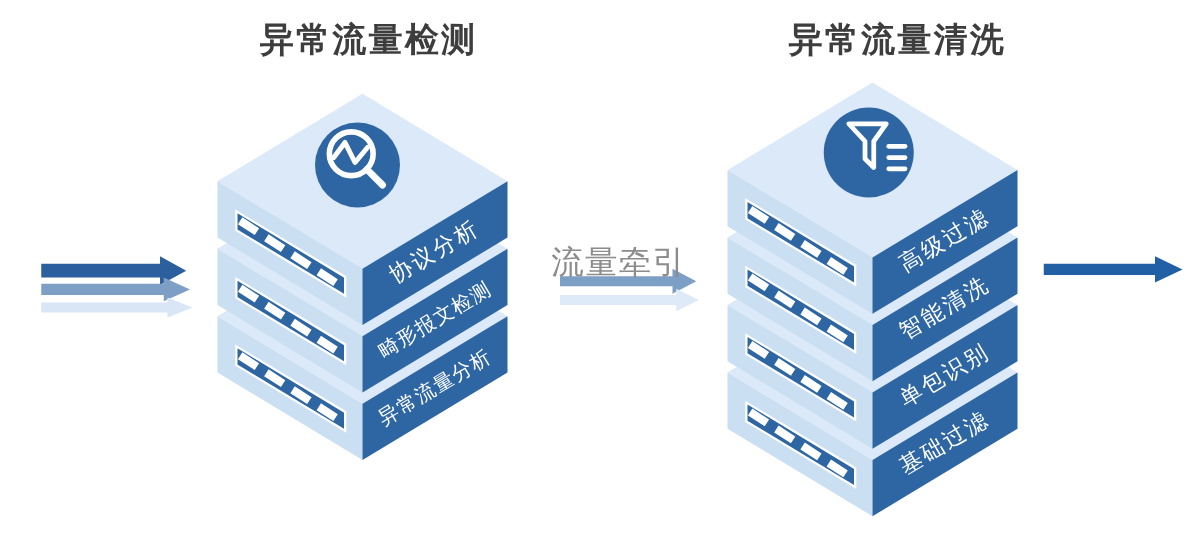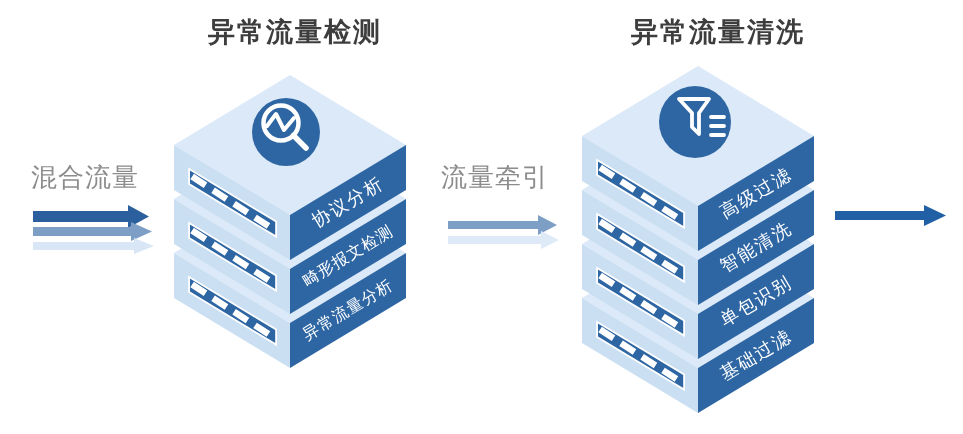--- a/index.html
+++ b/index.html
@@ -13,21 +13,21 @@
     font-size:27px;font-weight:bold;letter-spacing:2px;
     color:var(--c-title,#3d3d3d);white-space:nowrap;
   }
   .title-left{left:160px;width:270px;}
   .title-right{left:583px;width:270px;font-family:Liberation Mono, monospace;}
   .flow-label{
     position:absolute;font-size:26px;color:var(--c-label,#8c8c8c);
     white-space:nowrap;letter-spacing:1px;
   }
   .label-mixed{left:31px;top:160px;}
-  .label-diversion{left:441px;top:160px;}
+  .label-diversion{left:441px;top:192px;}
   .label-clean{left:836px;top:172px;}
   .face-label{
     position:absolute;width:150px;text-align:center;color:#fff;
     transform:rotate(-31deg);letter-spacing:1px;line-height:22px;
     white-space:nowrap;
   }
   .fl-4{font-size:18px;letter-spacing:2px;}
   .fl-6{font-size:16px;letter-spacing:1px;}
   .watermark{
     position:absolute;left:697px;top:384px;font-size:21px;font-weight:bold;
@@ -141,21 +141,20 @@
       <polygon class="arrow-xlight" points="448,236 541,236 541,231 559,240 541,249 541,244 448,244"></polygon>
     </g>
     <g>
       <polygon class="arrow-clean" points="835,211 924,211 924,205 946,215.5 924,226 924,220 835,220"></polygon>
     </g>
   </svg>
 
   <div class="section-title title-left">异常流量检测</div>
   <div class="section-title title-right">异常流量清洗</div>
 
-  <div class="flow-label label-mixed">混合流量</div>
   <div class="flow-label label-diversion">流量牵引</div>
 
   <div class="face-label fl-4" style="left:273px;top:191px;">协议分析</div>
   <div class="face-label fl-6" style="left:273px;top:245px;">畸形报文检测</div>
   <div class="face-label fl-6" style="left:273px;top:299px;">异常流量分析</div>
 
   <div class="face-label fl-4" style="left:681px;top:182px;">高级过滤</div>
   <div class="face-label fl-4" style="left:681px;top:236px;">智能清洗</div>
   <div class="face-label fl-4" style="left:681px;top:290px;">单包识别</div>
   <div class="face-label fl-4" style="left:681px;top:344px;">基础过滤</div>

